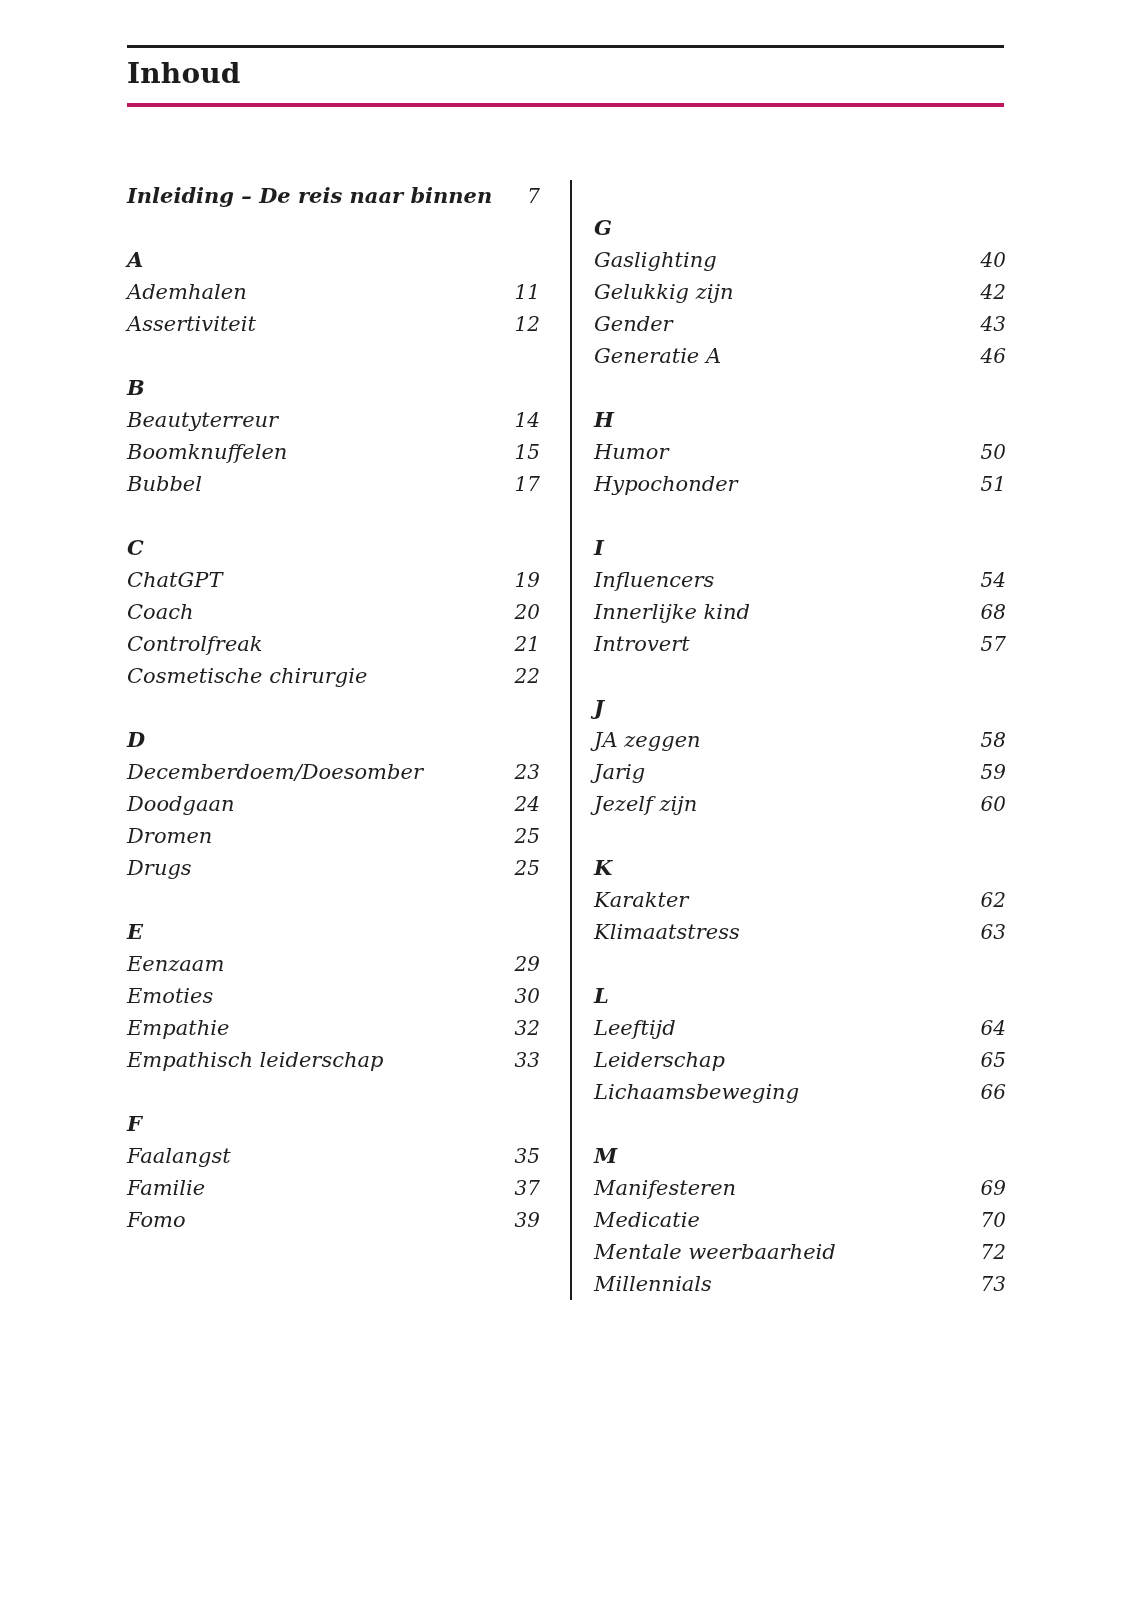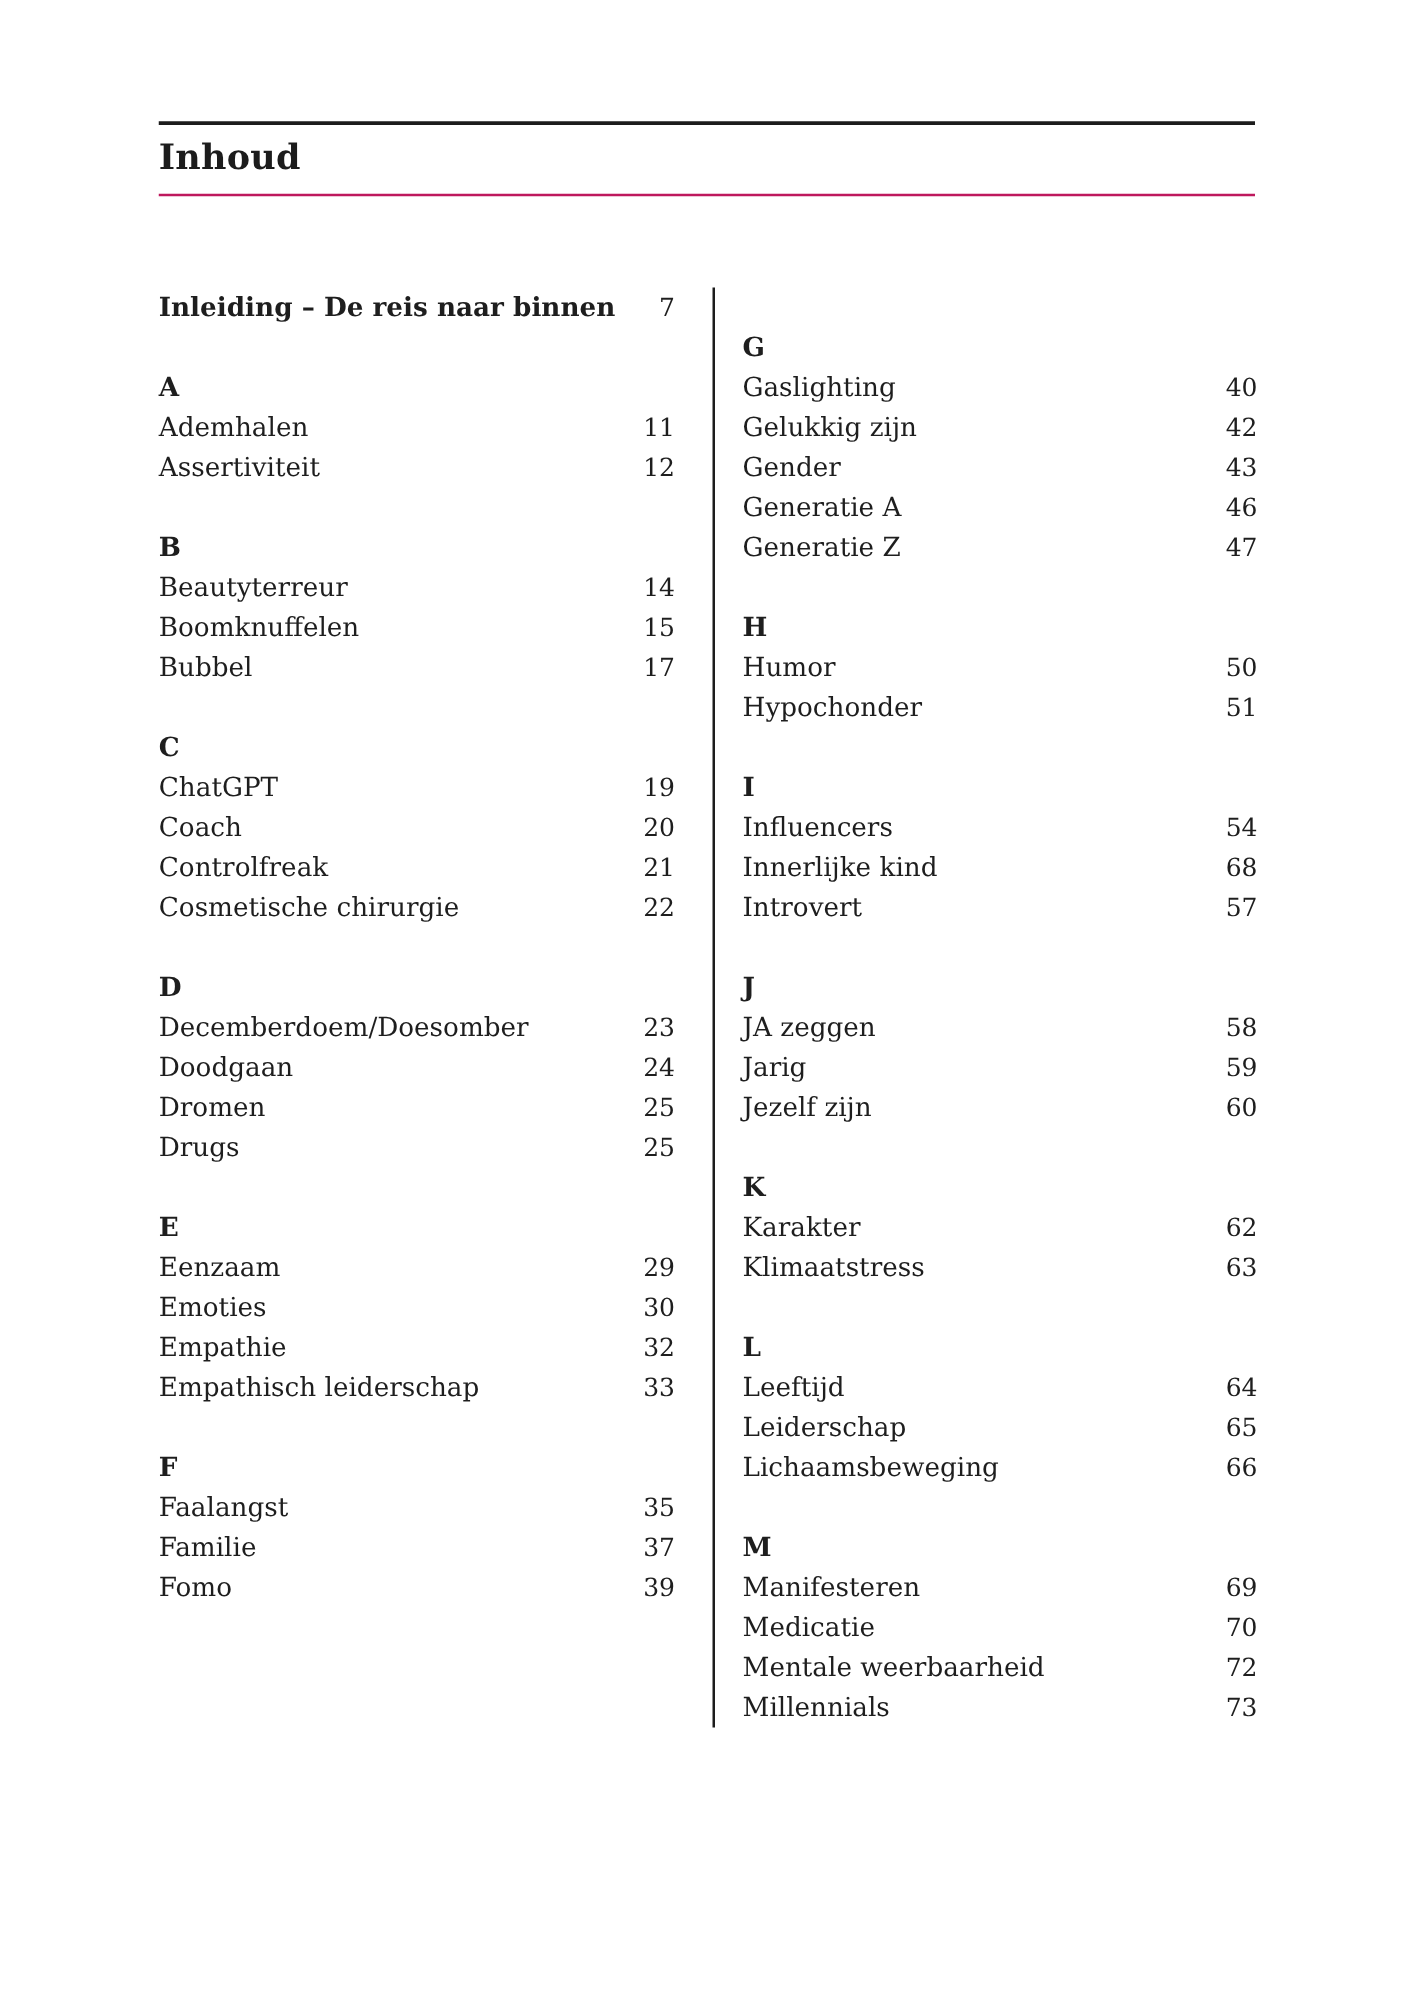--- a/index.html
+++ b/index.html
@@ -14,38 +14,39 @@
     font-family: "DejaVu Serif", "Liberation Serif", serif;
     color: #1e1e1e;
   }
   .page {
     box-sizing: border-box;
     width: 1131px;
     height: 1600px;
     padding: 0 127px;
   }
   header.toc-header {
-    margin-top: 97px;
+    margin-top: 45px;
     border-top: 3px solid #1c1c1c;
-    border-bottom: 2px solid #be185d;
+    border-bottom: 4px solid #be185d;
   }
   h1.page-title {
     margin: 9px 0 13px 0;
     font-size: 28px;
     font-weight: bold;
     letter-spacing: 0.2px;
     color: #1c1c1c;
   }
   .columns {
     margin-top: 73px;
     display: flex;
     align-items: stretch;
   }
   .col {
     flex: 0 0 auto;
+    font-style: italic;
   }
   .col-left  { width: 413px; }
   .col-right { width: 412px; }
   .divider {
     flex: 0 0 auto;
     width: 2px;
     margin-left: 30px;
     margin-right: 22px;
     background: #1c1c1c;
   }
@@ -237,24 +238,20 @@
   <div class="toc-row">
     <span class="label">Gender</span>
     <span class="pagenum">43</span>
   </div>
 
   <div class="toc-row">
     <span class="label">Generatie A</span>
     <span class="pagenum">46</span>
   </div>
 
-  <div class="toc-row">
-    <span class="label">Generatie Z</span>
-    <span class="pagenum">47</span>
-  </div>
 </div>
 
   <div class="toc-section">
     <div class="section-letter">H</div>
 
 
   <div class="toc-row">
     <span class="label">Humor</span>
     <span class="pagenum">50</span>
   </div>

